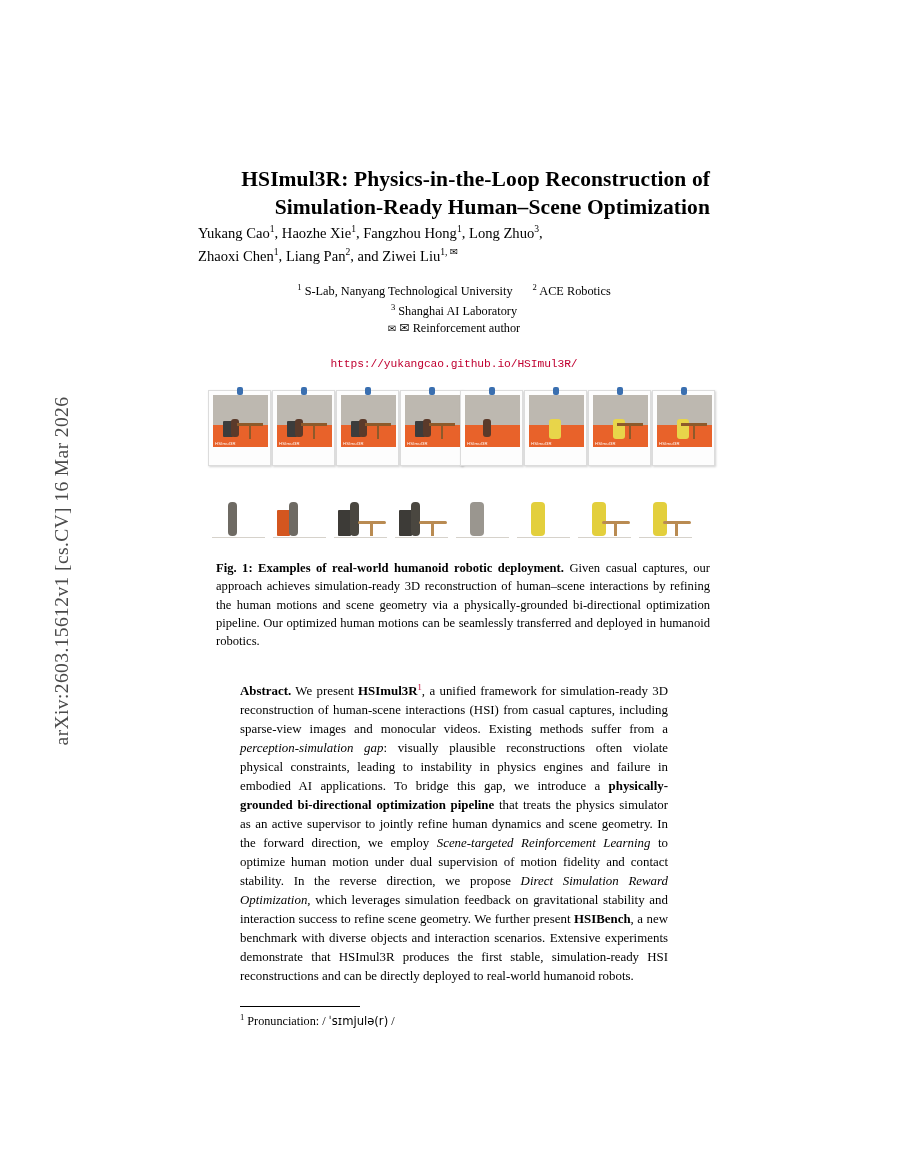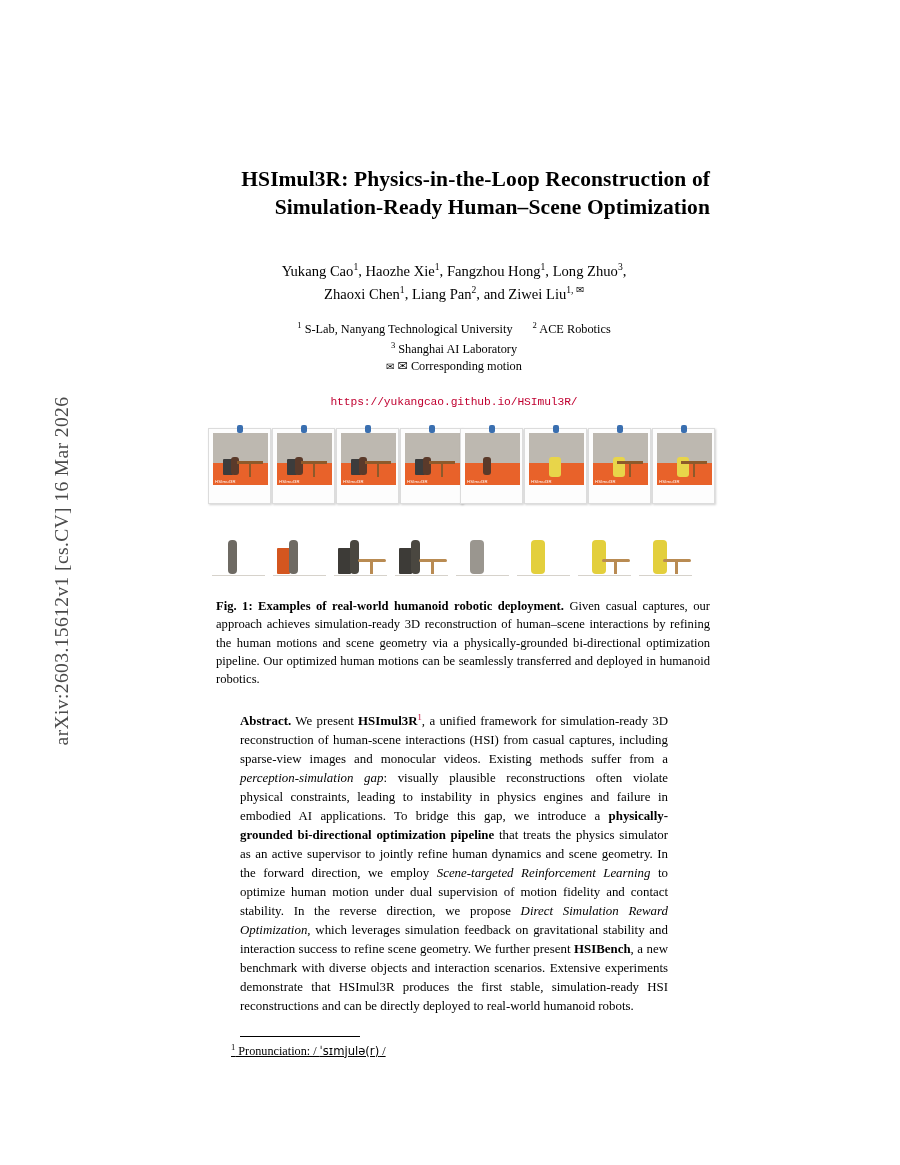--- a/index.html
+++ b/index.html
@@ -48,22 +48,21 @@
     font-weight: bold;
     line-height: 1.32;
     margin: 0;
     padding: 165px 0 0 0;
     text-align: right;
     letter-spacing: 0.1px;
   }
   h1.title .l2 { display: block; }
 
   .authors {
-    margin-top: 38px;
-    text-align: center;
+    text-align: left;
     font-size: 14.6px;
     line-height: 1.5;
   }
   .authors sup { font-size: 9.6px; }
 
   .affils {
     margin-top: 14px;
     text-align: center;
     font-size: 12.3px;
     line-height: 1.42;
@@ -240,44 +239,43 @@
     font-size: 12.6px;
     line-height: 1.46;
     text-align: justify;
     text-justify: inter-word;
     margin-left: 18px;
   }
   .fig-caption .lead { font-weight: bold; }
 
   
   .abstract {
-    margin: 22px 0 0 42px;
+    margin: 30px 0 0 42px;
     width: 428px;
     font-size: 12.9px;
     line-height: 1.47;
     text-align: justify;
   }
   .abstract .ahead { font-weight: bold; }
   .abstract b { font-weight: bold; }
   .abstract i { font-style: italic; }
   .abstract sup { font-size: 8.6px; }
   .abstract sup a { color: #c00030; text-decoration: none; }
 
   .footnote-rule {
     margin: 20px 0 4px 42px;
     width: 120px;
     height: 1px;
     background: #000;
   }
   .footnote {
-    margin-left: 33px;
+    margin-left: 42px;
     width: 428px;
     font-size: 12.2px;
     line-height: 1.4;
-    text-decoration: underline;
   }
   .footnote sup { font-size: 8.6px; }
   .ipa { font-family: "DejaVu Sans", sans-serif; font-size: 11.6px; }
 </style>
 </head>
 <body>
 
 <div class="page">
 
   <div class="arxiv-stamp">arXiv:2603.15612v1  [cs.CV]  16 Mar 2026</div>
@@ -299,21 +297,21 @@
     </div>
 
     <div class="affils">
       <div class="affil-row-1">
         <span class="a1"><sup>1</sup> <span>S-Lab, Nanyang Technological University</span></span><span><sup>2</sup> <span>ACE Robotics</span></span>
       </div>
       <div>
         <sup>3</sup> <span>Shanghai AI Laboratory</span>
       </div>
       <div>
-        <span class="envelope">✉</span> <span>✉ Corresponding motion</span>
+        <span class="envelope">✉</span> <span>✉ Reinforcement author</span>
       </div>
       <a class="link" href="#">https://yukangcao.github.io/HSImul3R/</a>
     </div>
 
     <div class="figure">
 
       <div class="polaroid-row group1">
         <div class="polaroid">
           <span class="pin"></span>
           <div class="pimg">

